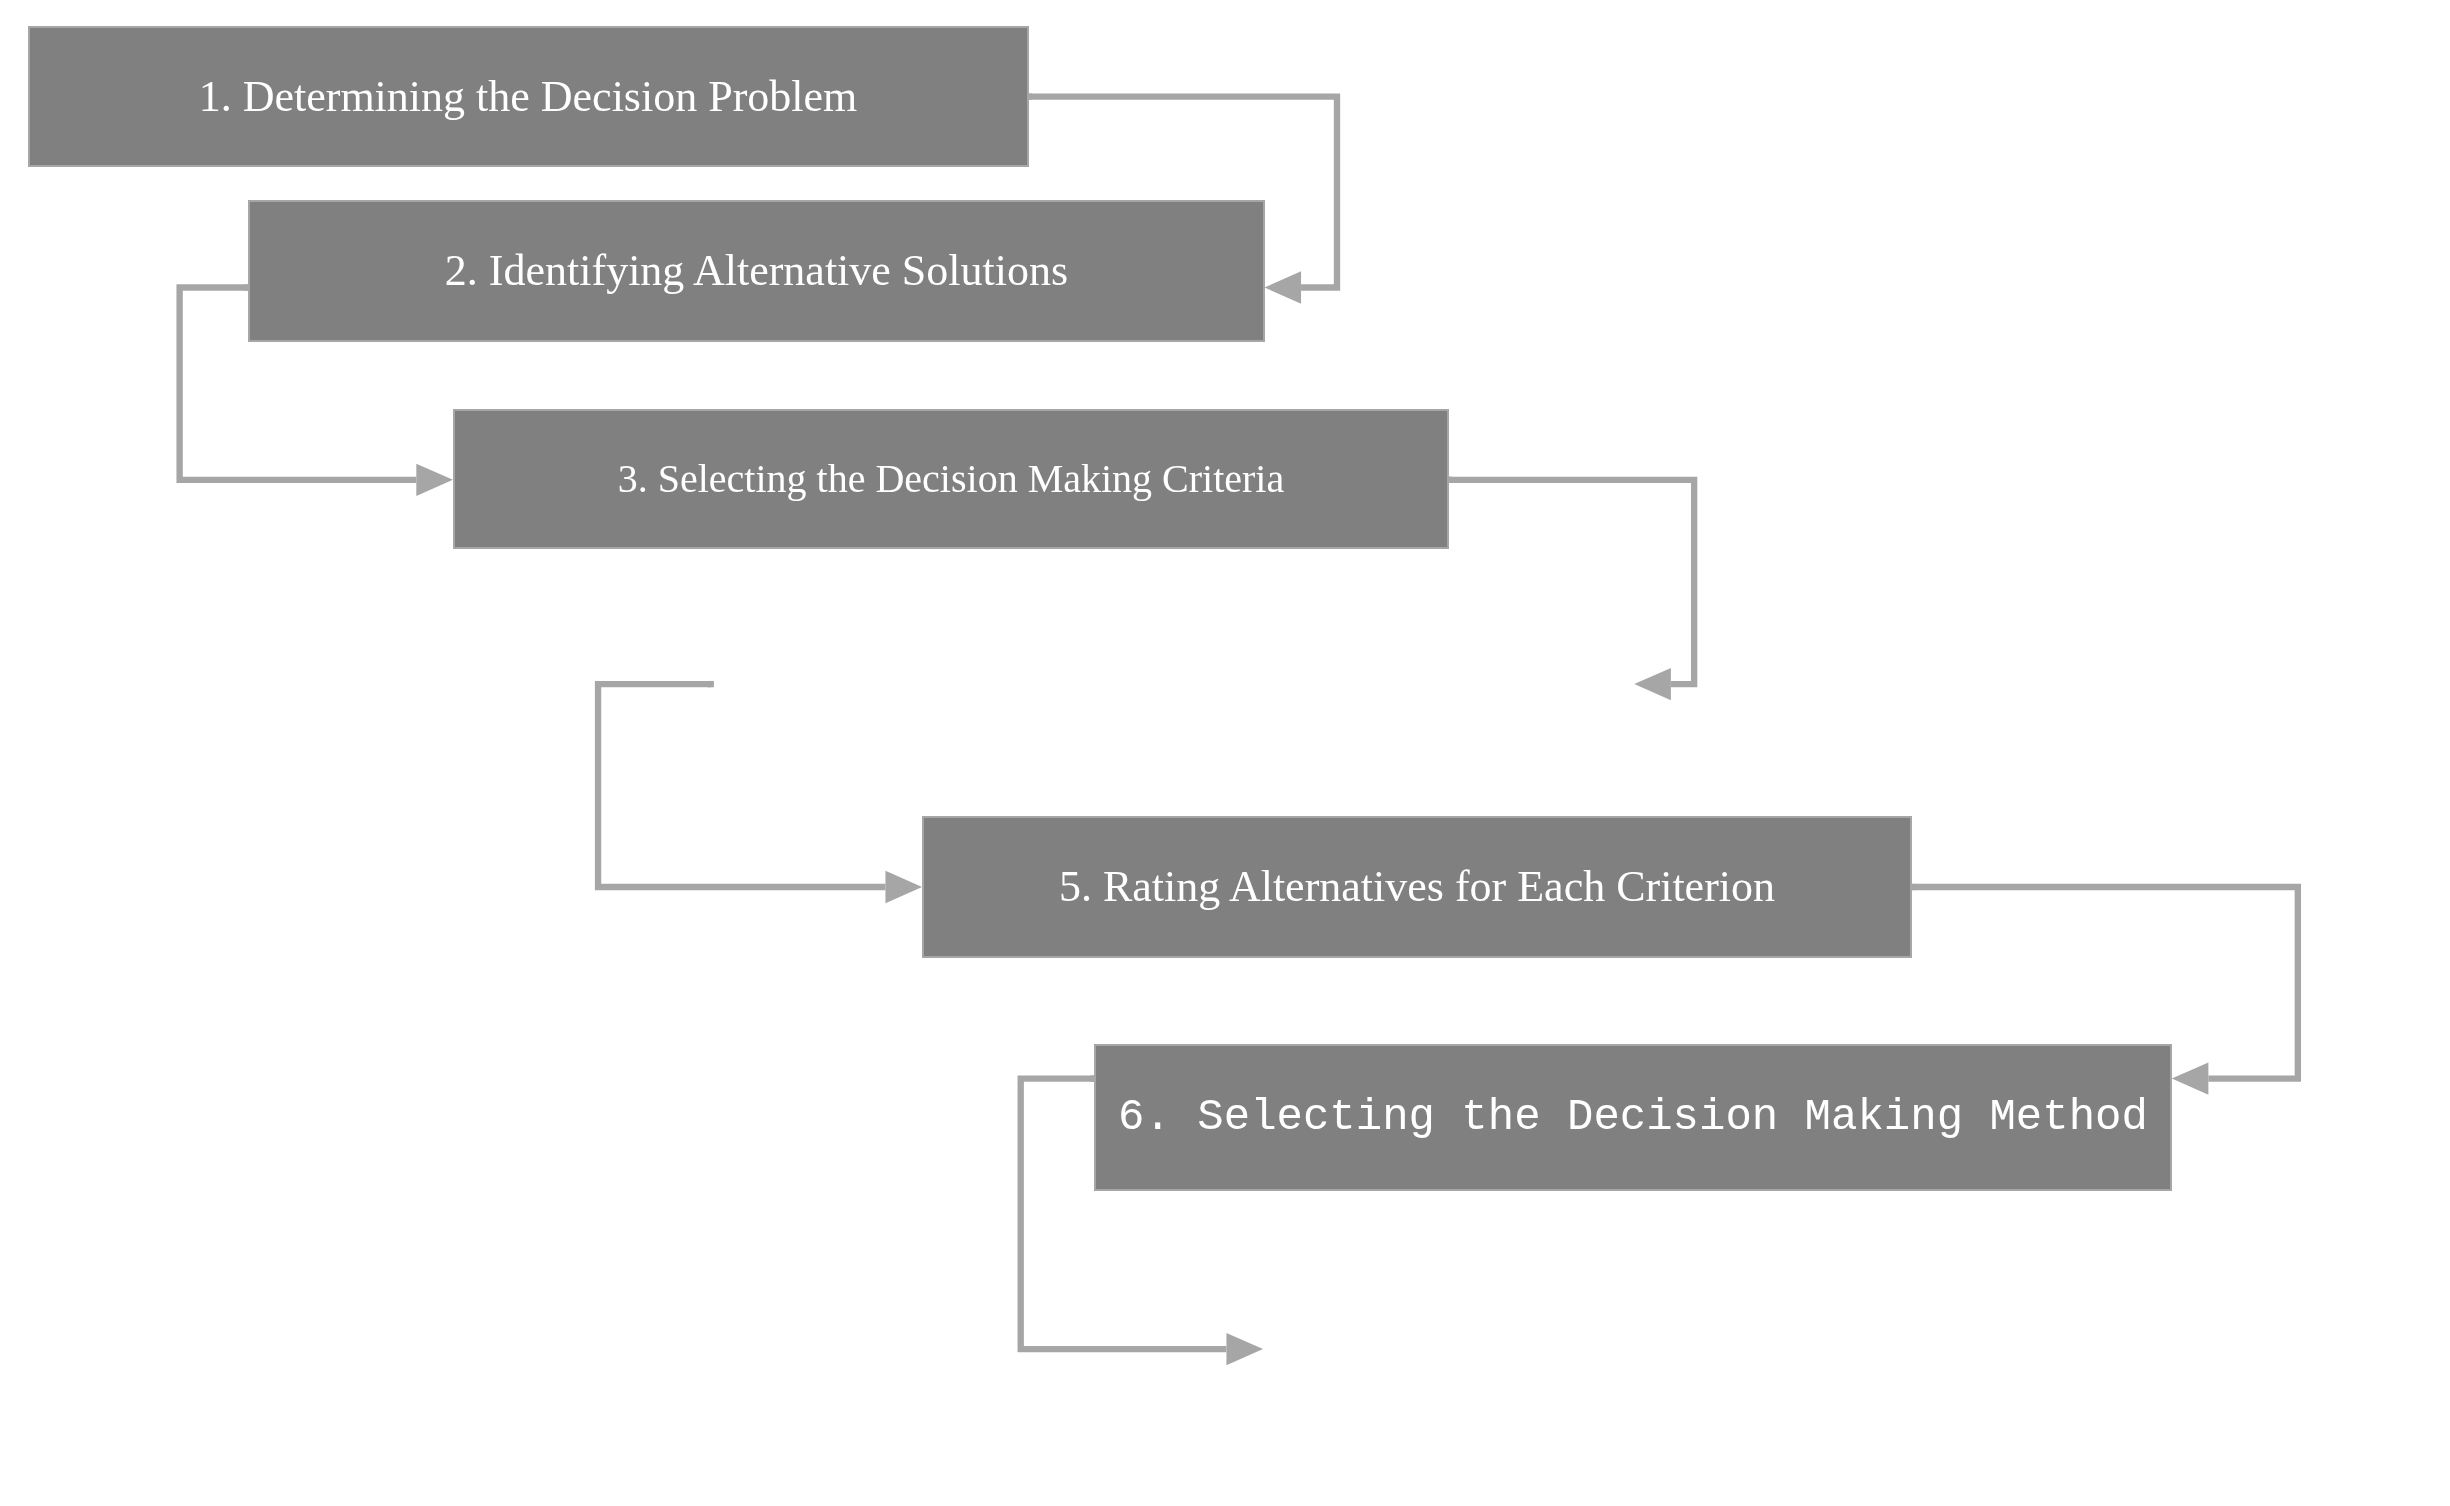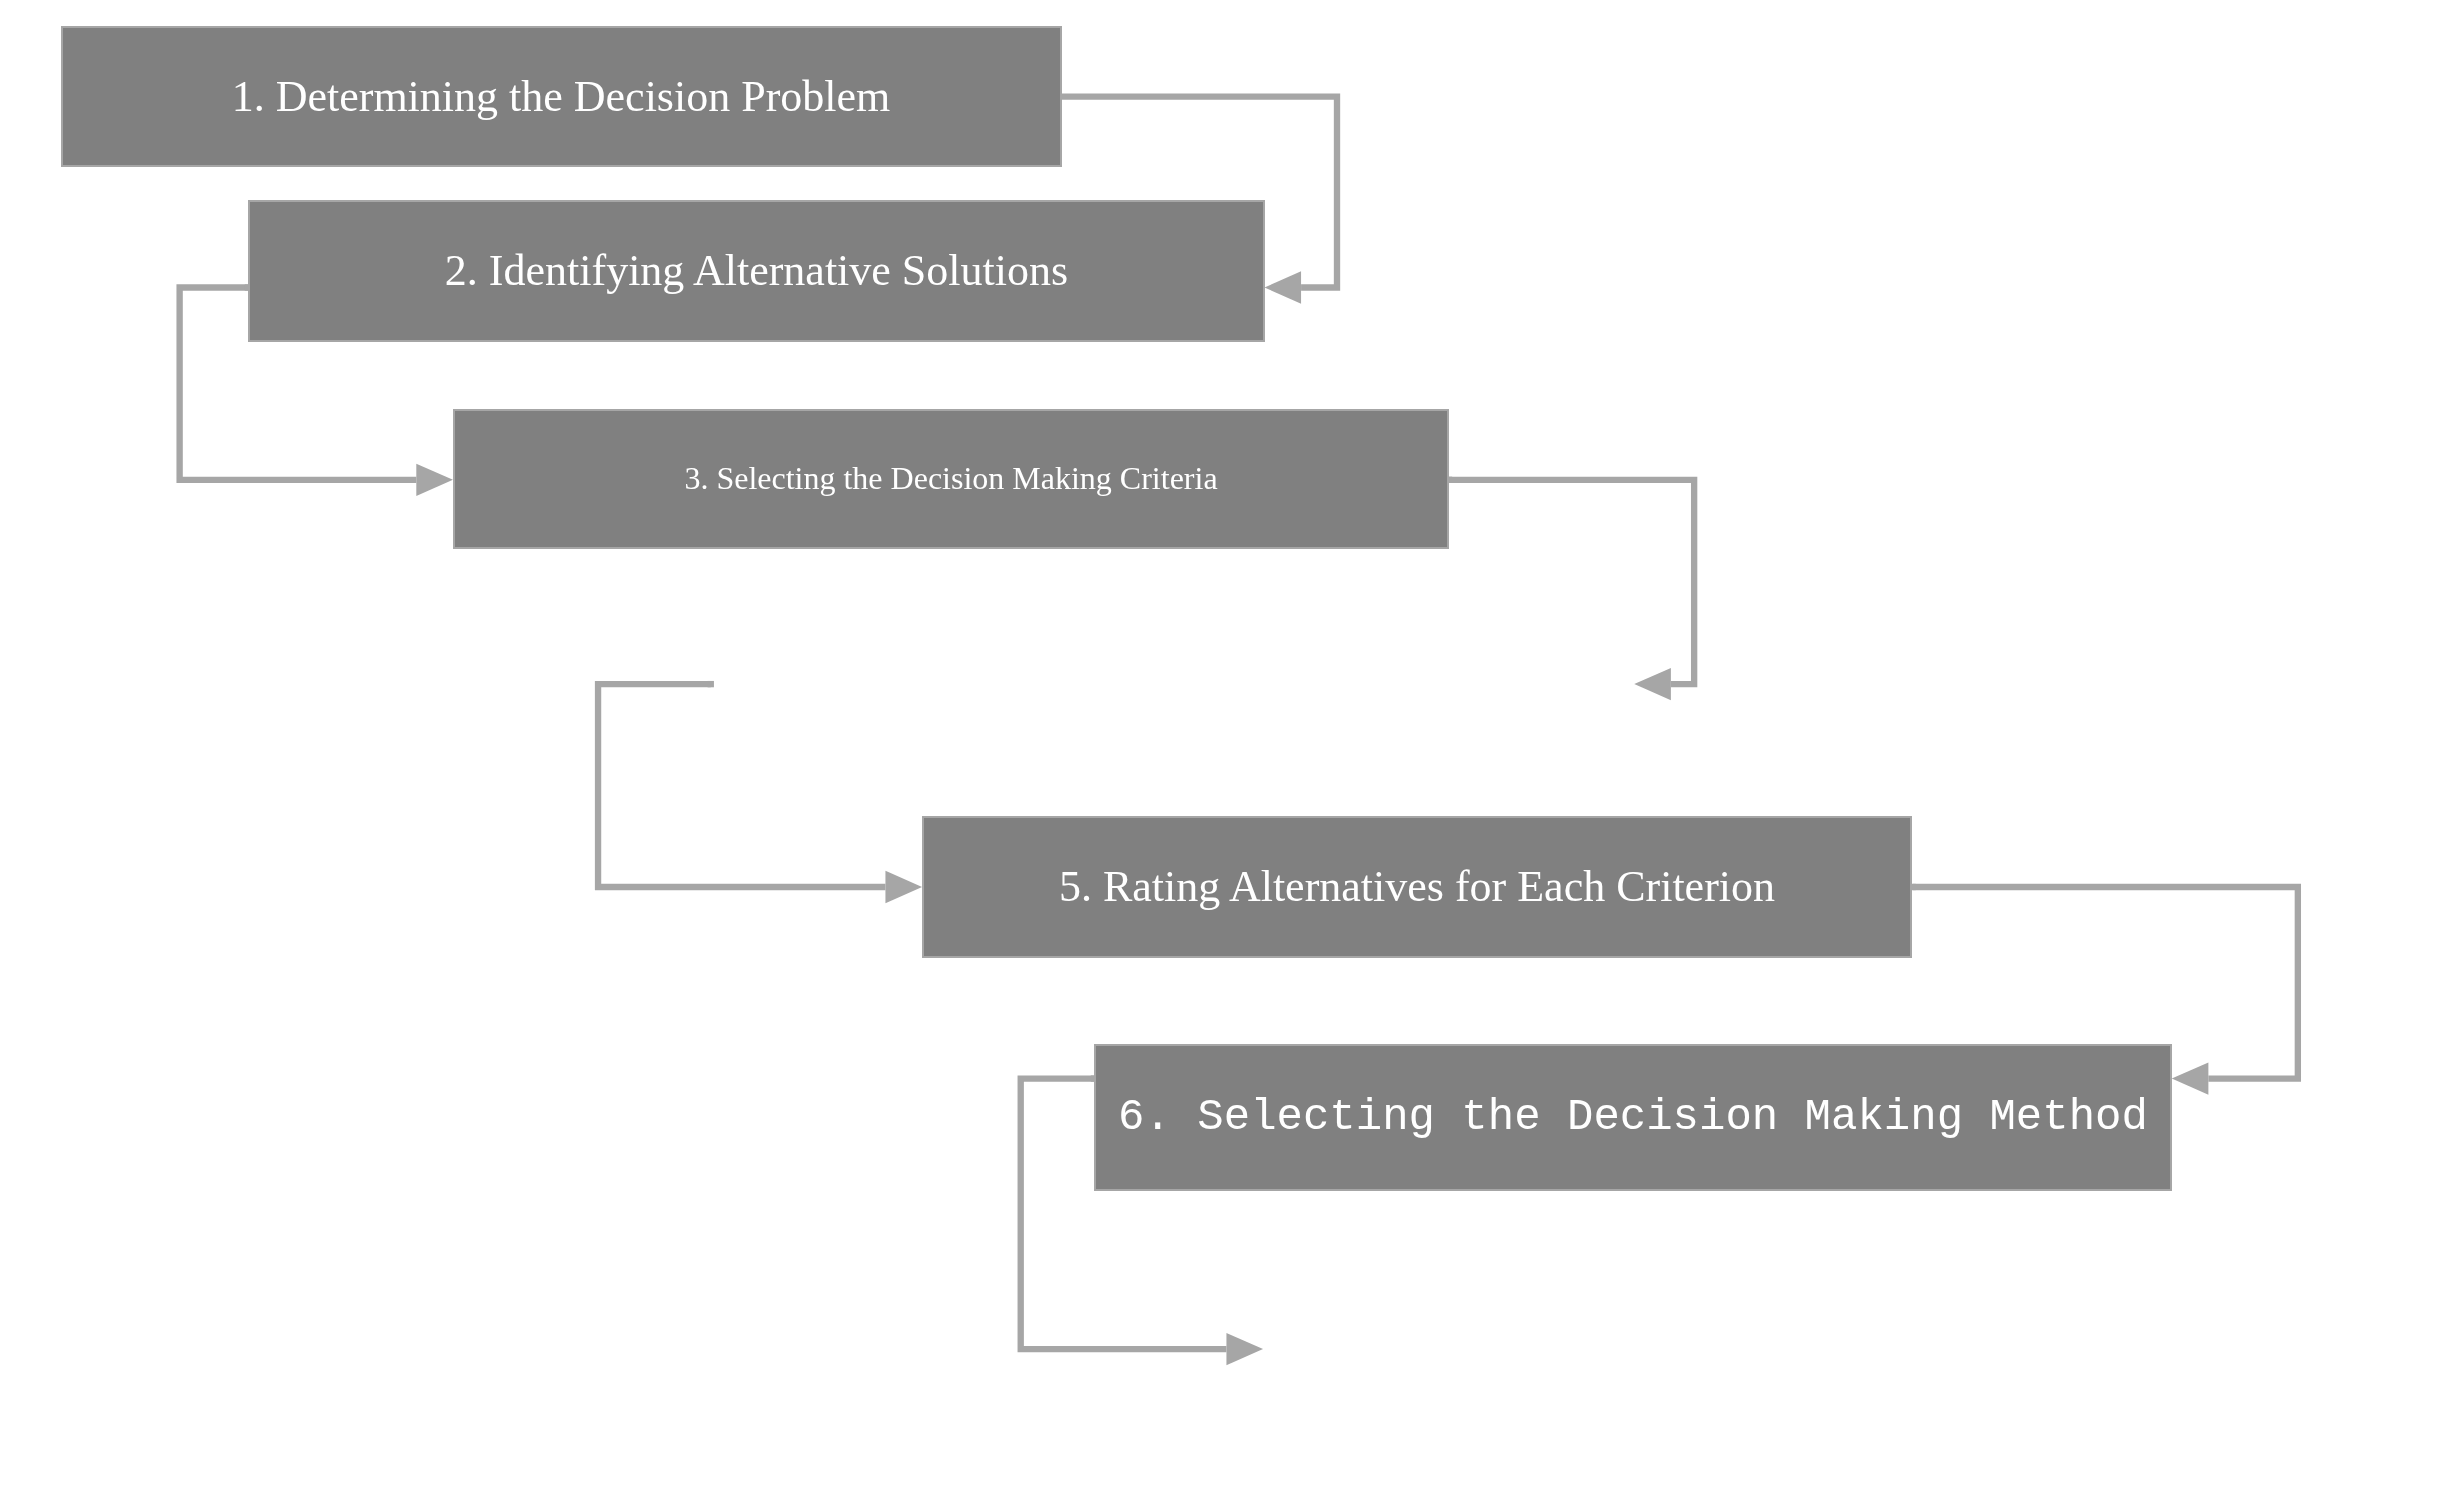--- a/index.html
+++ b/index.html
@@ -44,27 +44,27 @@
         <polygon points="3083,1531 3135,1508 3135,1554" fill="#a6a6a6"></polygon>
         <rect x="2710.5" y="1254.5" width="9" height="9" fill="#a6a6a6"></rect>
       </g>
       <g>
         <path d="M 1553 1531 L 1449 1531 L 1449 1915 L 1741 1915" fill="none" stroke="#a6a6a6" stroke-width="9" stroke-linecap="butt" stroke-linejoin="miter"></path>
         <polygon points="1793,1915 1741,1892 1741,1938" fill="#a6a6a6"></polygon>
         <rect x="1548.5" y="1526.5" width="9" height="9" fill="#a6a6a6"></rect>
       </g>
     </svg>
 
-  <div class="node" style="left: 27.5px; top: 26px; width: 1001px; height: 141px; background: rgb(128, 128, 128); border-color: rgb(166, 166, 166); color: rgb(255, 255, 255); font-size: 44px; margin-left: 33px;">
+  <div class="node" style="left: 27.5px; top: 26px; width: 1001px; height: 141px; background: rgb(128, 128, 128); border-color: rgb(166, 166, 166); color: rgb(255, 255, 255); font-size: 44px;">
     <span class="label">1. Determining the Decision Problem</span>
   </div>
   <div class="node" style="left: 248px; top: 200px; width: 1017px; height: 142px; background: rgb(128, 128, 128); border-color: rgb(166, 166, 166); color: rgb(255, 255, 255); font-size: 44px;">
     <span class="label">2. Identifying Alternative Solutions</span>
   </div>
-  <div class="node" style="left: 453px; top: 409px; width: 996px; height: 140px; background: rgb(128, 128, 128); border-color: rgb(166, 166, 166); color: rgb(255, 255, 255); font-size: 32px;">
+  <div class="node" style="left: 453px; top: 409px; width: 996px; height: 140px; background: rgb(128, 128, 128); border-color: rgb(166, 166, 166); color: rgb(255, 255, 255); font-size: 40px;">
     <span class="label">3. Selecting the Decision Making Criteria</span>
   </div>
   <div class="node" style="left: 922px; top: 816px; width: 990px; height: 142px; background: rgb(128, 128, 128); border-color: rgb(166, 166, 166); color: rgb(255, 255, 255); font-size: 44px;">
     <span class="label">5. Rating Alternatives for Each Criterion</span>
   </div>
   <div class="node" style="left: 1094px; top: 1044px; width: 1078px; height: 147px; background: rgb(128, 128, 128); border-color: rgb(166, 166, 166); color: rgb(255, 255, 255); font-size: 44px; font-family: Liberation Mono, monospace;">
     <span class="label">6. Selecting the Decision Making Method</span>
   </div>
 
 </div>

